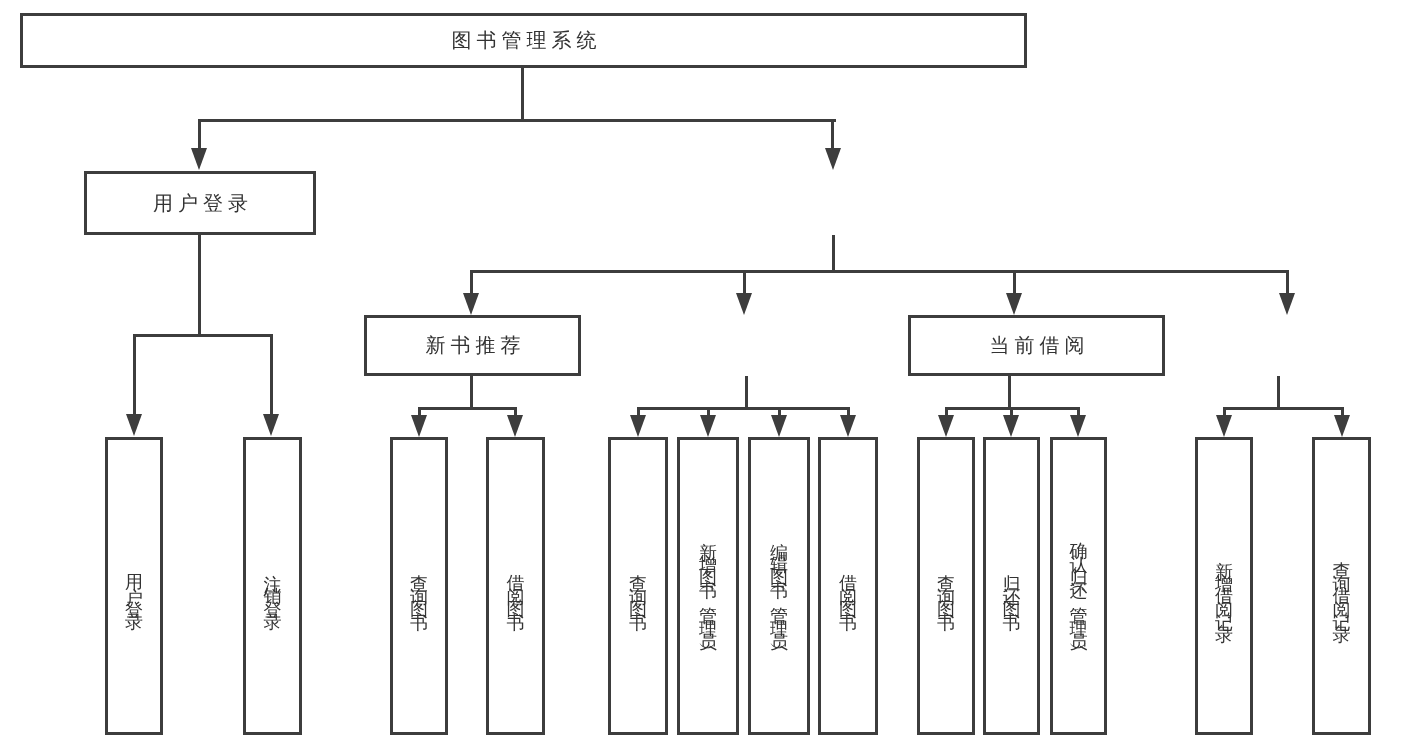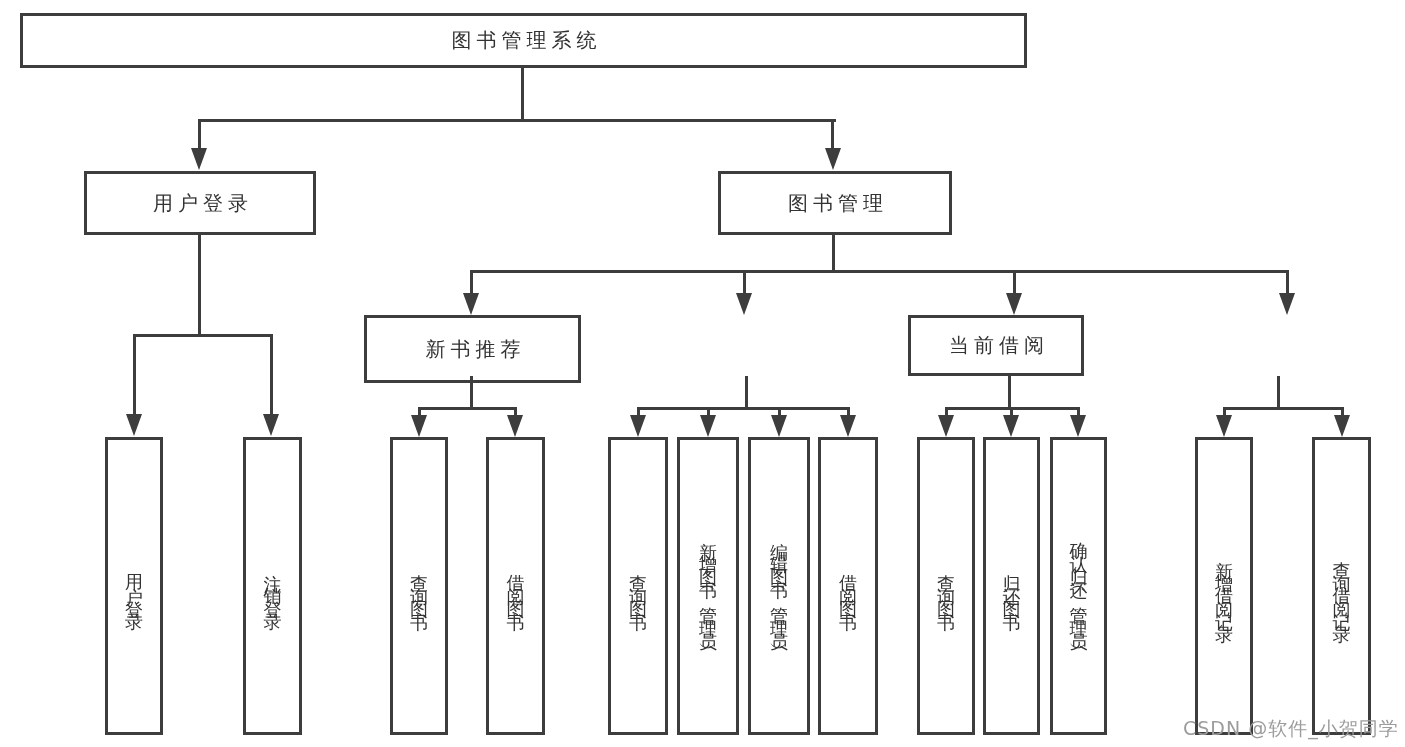--- a/index.html
+++ b/index.html
@@ -42,42 +42,41 @@
   <div class="box hbox" style="left:20px;top:13px;width:1007px;height:55px">图书管理系统</div>
 
   <div class="vl" style="left:521px;top:66px;height:56px"></div>
   <div class="hl" style="left:198px;top:119px;width:638px"></div>
   <div class="vl" style="left:198px;top:119px;height:31px"></div>
   <div class="arrow" style="left:191px;top:148px"></div>
   <div class="vl" style="left:831px;top:119px;height:31px"></div>
   <div class="arrow" style="left:825px;top:148px"></div>
 
   <div class="box hbox" style="left:84px;top:171px;width:232px;height:64px">用户登录</div>
-  <div class="box hbox" style="left:718px;top:171px;width:234px;height:64px">图书管理</div>
 
   <div class="vl" style="left:198px;top:235px;height:102px"></div>
   <div class="hl" style="left:133px;top:334px;width:139px"></div>
   <div class="vl" style="left:133px;top:334px;height:82px"></div>
   <div class="arrow" style="left:126px;top:414px"></div>
   <div class="vl" style="left:270px;top:334px;height:82px"></div>
   <div class="arrow" style="left:263px;top:414px"></div>
 
   <div class="vl" style="left:832px;top:235px;height:38px"></div>
   <div class="hl" style="left:470px;top:270px;width:819px"></div>
   <div class="vl" style="left:470px;top:270px;height:26px"></div>
   <div class="arrow" style="left:463px;top:293px"></div>
   <div class="vl" style="left:743px;top:270px;height:26px"></div>
   <div class="arrow" style="left:736px;top:293px"></div>
   <div class="vl" style="left:1013px;top:270px;height:26px"></div>
   <div class="arrow" style="left:1006px;top:293px"></div>
   <div class="vl" style="left:1286px;top:270px;height:26px"></div>
   <div class="arrow" style="left:1279px;top:293px"></div>
 
-  <div class="box hbox" style="left:364px;top:315px;width:217px;height:68px">新书推荐</div>
-  <div class="box hbox" style="left:908px;top:315px;width:176px;height:61px">当前借阅</div>
+  <div class="box hbox" style="left:364px;top:315px;width:217px;height:61px">新书推荐</div>
+  <div class="box hbox" style="left:908px;top:315px;width:257px;height:61px">当前借阅</div>
 
   <div class="vl" style="left:470px;top:376px;height:34px"></div>
   <div class="hl" style="left:418px;top:407px;width:98px"></div>
   <div class="vl" style="left:418px;top:407px;height:12px"></div>
   <div class="arrow" style="left:411px;top:415px"></div>
   <div class="vl" style="left:514px;top:407px;height:12px"></div>
   <div class="arrow" style="left:507px;top:415px"></div>
 
   <div class="vl" style="left:745px;top:376px;height:34px"></div>
   <div class="hl" style="left:637px;top:407px;width:212px"></div>
@@ -143,15 +142,14 @@
     <span class="vtext">确认归还（管理员）</span>
   </div>
 
   <div class="box" style="left:1195px;top:437px;width:58px;height:298px">
     <span class="vtext">新增借阅记录</span>
   </div>
   <div class="box" style="left:1312px;top:437px;width:59px;height:298px">
     <span class="vtext">查询借阅记录</span>
   </div>
 
-  <div class="watermark">CSDN @软件_小贺同学</div>
 
 </div>
 
 </body></html>

